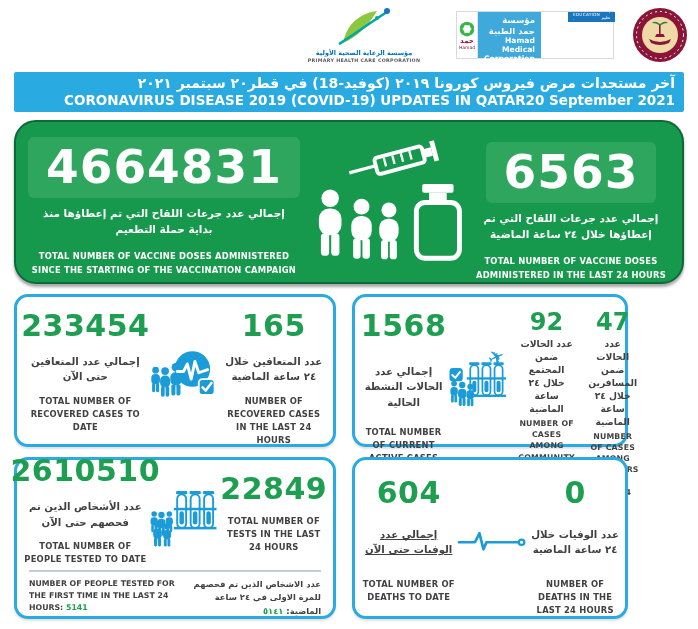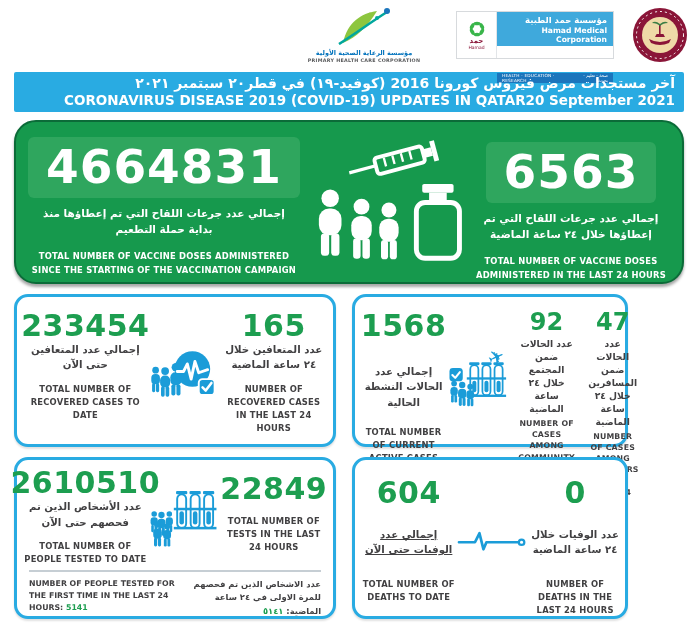--- a/index.html
+++ b/index.html
@@ -14,21 +14,21 @@
 
   
   .logos{height:70px;display:flex;align-items:center;justify-content:flex-end;gap:16px;padding-right:8px;}
   .phcc{width:152px;text-align:center;}
   .phcc-ar{font-size:6.5px;font-weight:bold;color:#0072bc;line-height:1.3;}
   .phcc-en{font-size:4.8px;font-weight:bold;color:#58595b;letter-spacing:.3px;}
   .hmc{display:flex;width:158px;height:48px;border:1px solid #d7dadd;}
   .hmc-badge{width:40px;background:#fff;display:flex;flex-direction:column;align-items:center;justify-content:center;border-right:1px solid #e2e5e8;}
   .hmc-badge-ar{font-size:7px;font-weight:bold;color:#8a1538;line-height:1.1;}
   .hmc-badge-en{font-size:4.5px;color:#8a1538;}
-  .hmc-right{flex:1;display:flex;flex-direction:column;gap:27px;}
+  .hmc-right{flex:1;display:flex;flex-direction:row;gap:27px;}
   .hmc-top{flex:1;background:var(--hmc-blue);color:#fff;text-align:right;padding:3px 6px 2px;}
   .hmc-name-ar{font-size:8.5px;font-weight:bold;line-height:1.25;}
   .hmc-name-en{font-size:7.6px;font-weight:bold;line-height:1.2;}
   .hmc-strip{height:10px;background:var(--dark-blue-strip);color:#fff;display:flex;justify-content:space-between;align-items:center;padding:0 5px;}
   .hmc-strip span{font-size:4.3px;letter-spacing:.2px;}
   .moph{width:60px;height:62px;display:flex;align-items:center;justify-content:center;}
 
   
   .banner{margin:2px 14px 0;height:40px;background:var(--blue);display:flex;flex-direction:column;justify-content:center;align-items:flex-end;padding-right:9px;border-radius:2px;}
   .banner-ar{color:#fff;font-size:14px;font-weight:bold;line-height:1.25;}
@@ -46,21 +46,21 @@
   
   .row{margin:10px 14px 0;display:flex;gap:16px;}
   .box{background:#fff;border:3px solid var(--blue);border-radius:14px;box-shadow:0 2px 2px rgba(0,0,0,.12);}
   .box-l{width:322px;} .box-r{width:276px;}
   .row1 .box{height:153px;} .row2 .box{height:162px;}
   .cols{display:flex;height:100%;padding:12px 6px 4px;}
   .stat{display:flex;flex-direction:column;align-items:center;text-align:center;}
   .num{color:var(--number-green);font-weight:bold;line-height:1.1;}
   .num-lg{font-size:30px;letter-spacing:.5px;}
   .num-md{font-size:24px;}
-  .ar-label{color:var(--text-dark);font-size:10.2px;font-weight:bold;line-height:1.5;}
+  .ar-label{color:var(--text-dark);font-size:10.2px;font-weight:bold;line-height:1.5;margin-top:12px;}
   .en-label{color:var(--text-dark);font-size:8.4px;font-weight:bold;line-height:1.55;margin-top:10px;letter-spacing:.2px;}
   .tight .ar-label{margin-top:3px;font-size:9.2px;line-height:1.4;}
   .tight .en-label{margin-top:2px;font-size:7.8px;line-height:1.45;}
   .iconcell{display:flex;align-items:center;justify-content:center;color:var(--icon-blue);}
 
   
   .tbox{display:flex;flex-direction:column;}
   .tbox .cols{height:106px;padding-bottom:0;}
   .tfooter{border-top:2px solid #c6ced4;margin:4px 12px 0;padding-top:6px;display:flex;justify-content:space-between;gap:10px;}
   .f-en{width:53%;font-size:7.8px;font-weight:bold;color:var(--text-dark);line-height:1.55;text-align:left;}
@@ -122,21 +122,21 @@
         <circle cx="29" cy="29" r="18" fill="#efd9a7"></circle>
         <path d="M18,33 q11,6 22,0 l-2,4 q-9,4 -18,0 Z" fill="#8a1538"></path>
         <path d="M24,31 h10 l-1.6,-3 h-6.8 Z" fill="#8a1538"></path>
         <rect x="28" y="18" width="1.6" height="10" fill="#8a1538"></rect>
         <path d="M29,18 q5,-4 8,-1 q-5,0 -8,3 q-3,-3 -8,-3 q3,-3 8,1 Z" fill="#3a7d44"></path>
       </svg>
     </div>
   </header>
 
   <div class="banner">
-    <div class="banner-ar" dir="rtl">آخر مستجدات مرض فيروس كورونا 2016 (كوفيد-١٩) في قطر٢٠ سبتمبر ٢٠٢١</div>
+    <div class="banner-ar" dir="rtl">آخر مستجدات مرض فيروس كورونا ٢٠١٩ (كوفيد-18) في قطر٢٠ سبتمبر ٢٠٢١</div>
     <div class="banner-en">CORONAVIRUS DISEASE 2019 (COVID-19) UPDATES IN QATAR20 September 2021</div>
   </div>
 
   <section class="vpanel">
     <div class="vstat">
       <div class="vnum">4664831</div>
       <div class="v-ar" dir="rtl">إجمالي عدد جرعات اللقاح التي تم إعطاؤها منذ بداية حملة التطعيم</div>
       <div class="v-en">TOTAL NUMBER OF VACCINE DOSES ADMINISTERED SINCE THE STARTING OF THE VACCINATION CAMPAIGN</div>
     </div>
     <div class="vicon">

